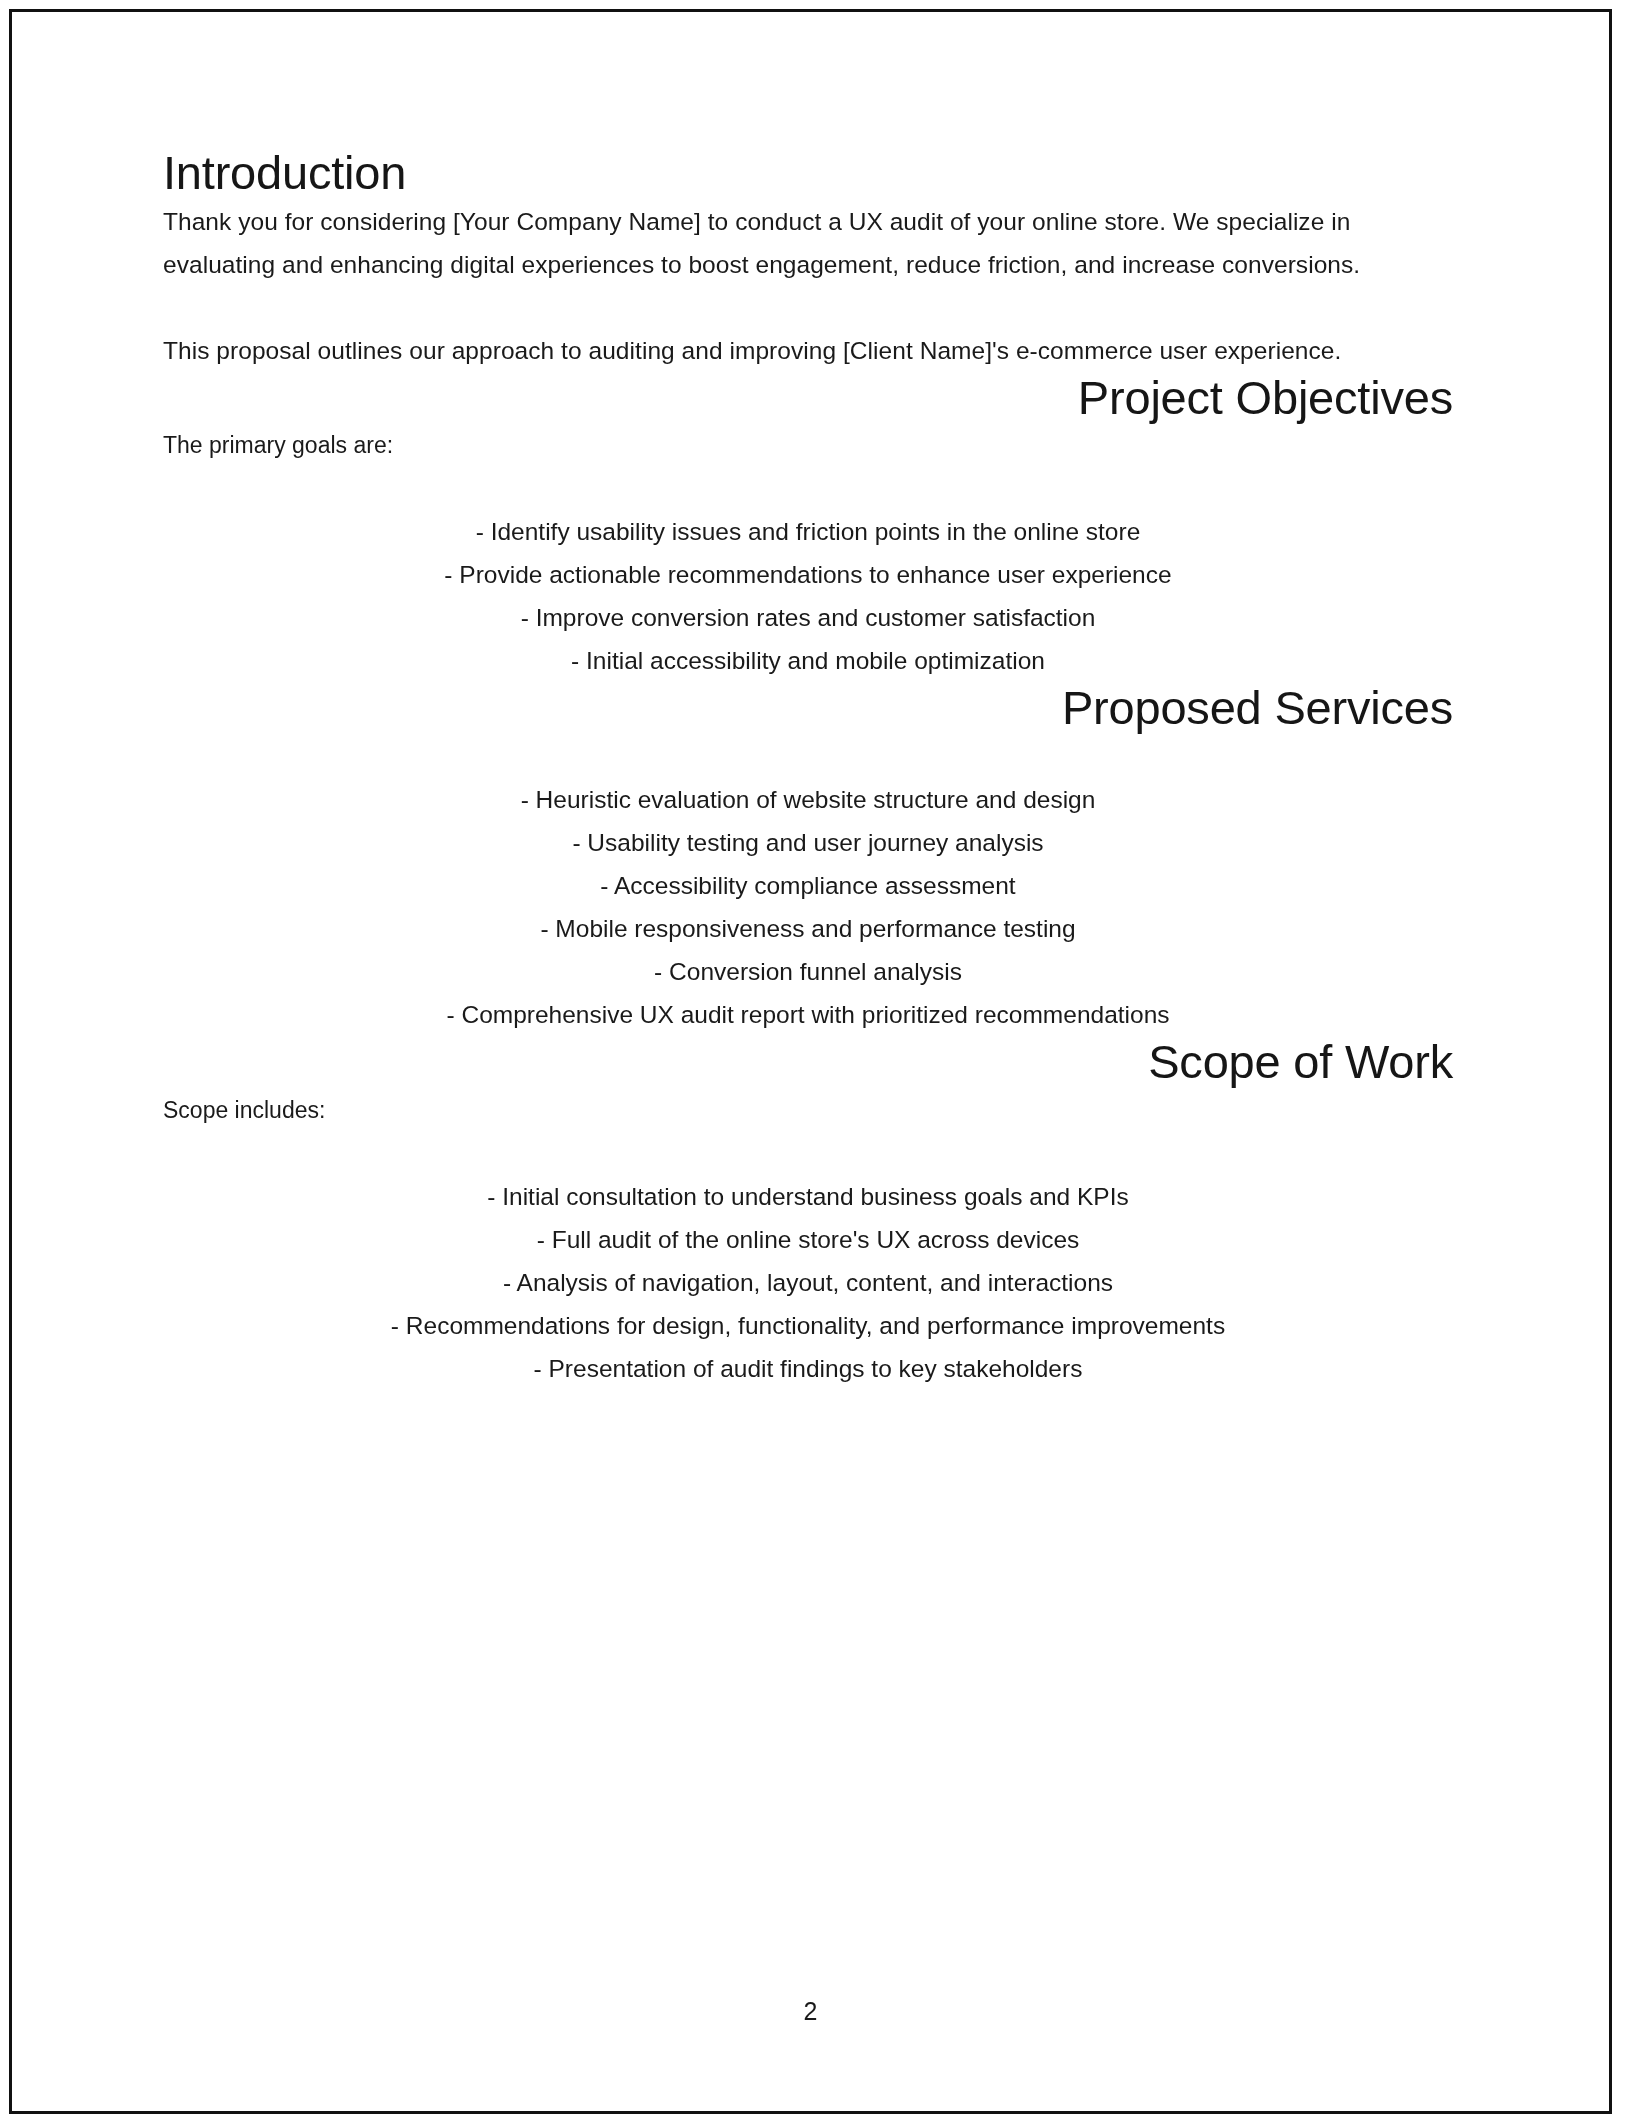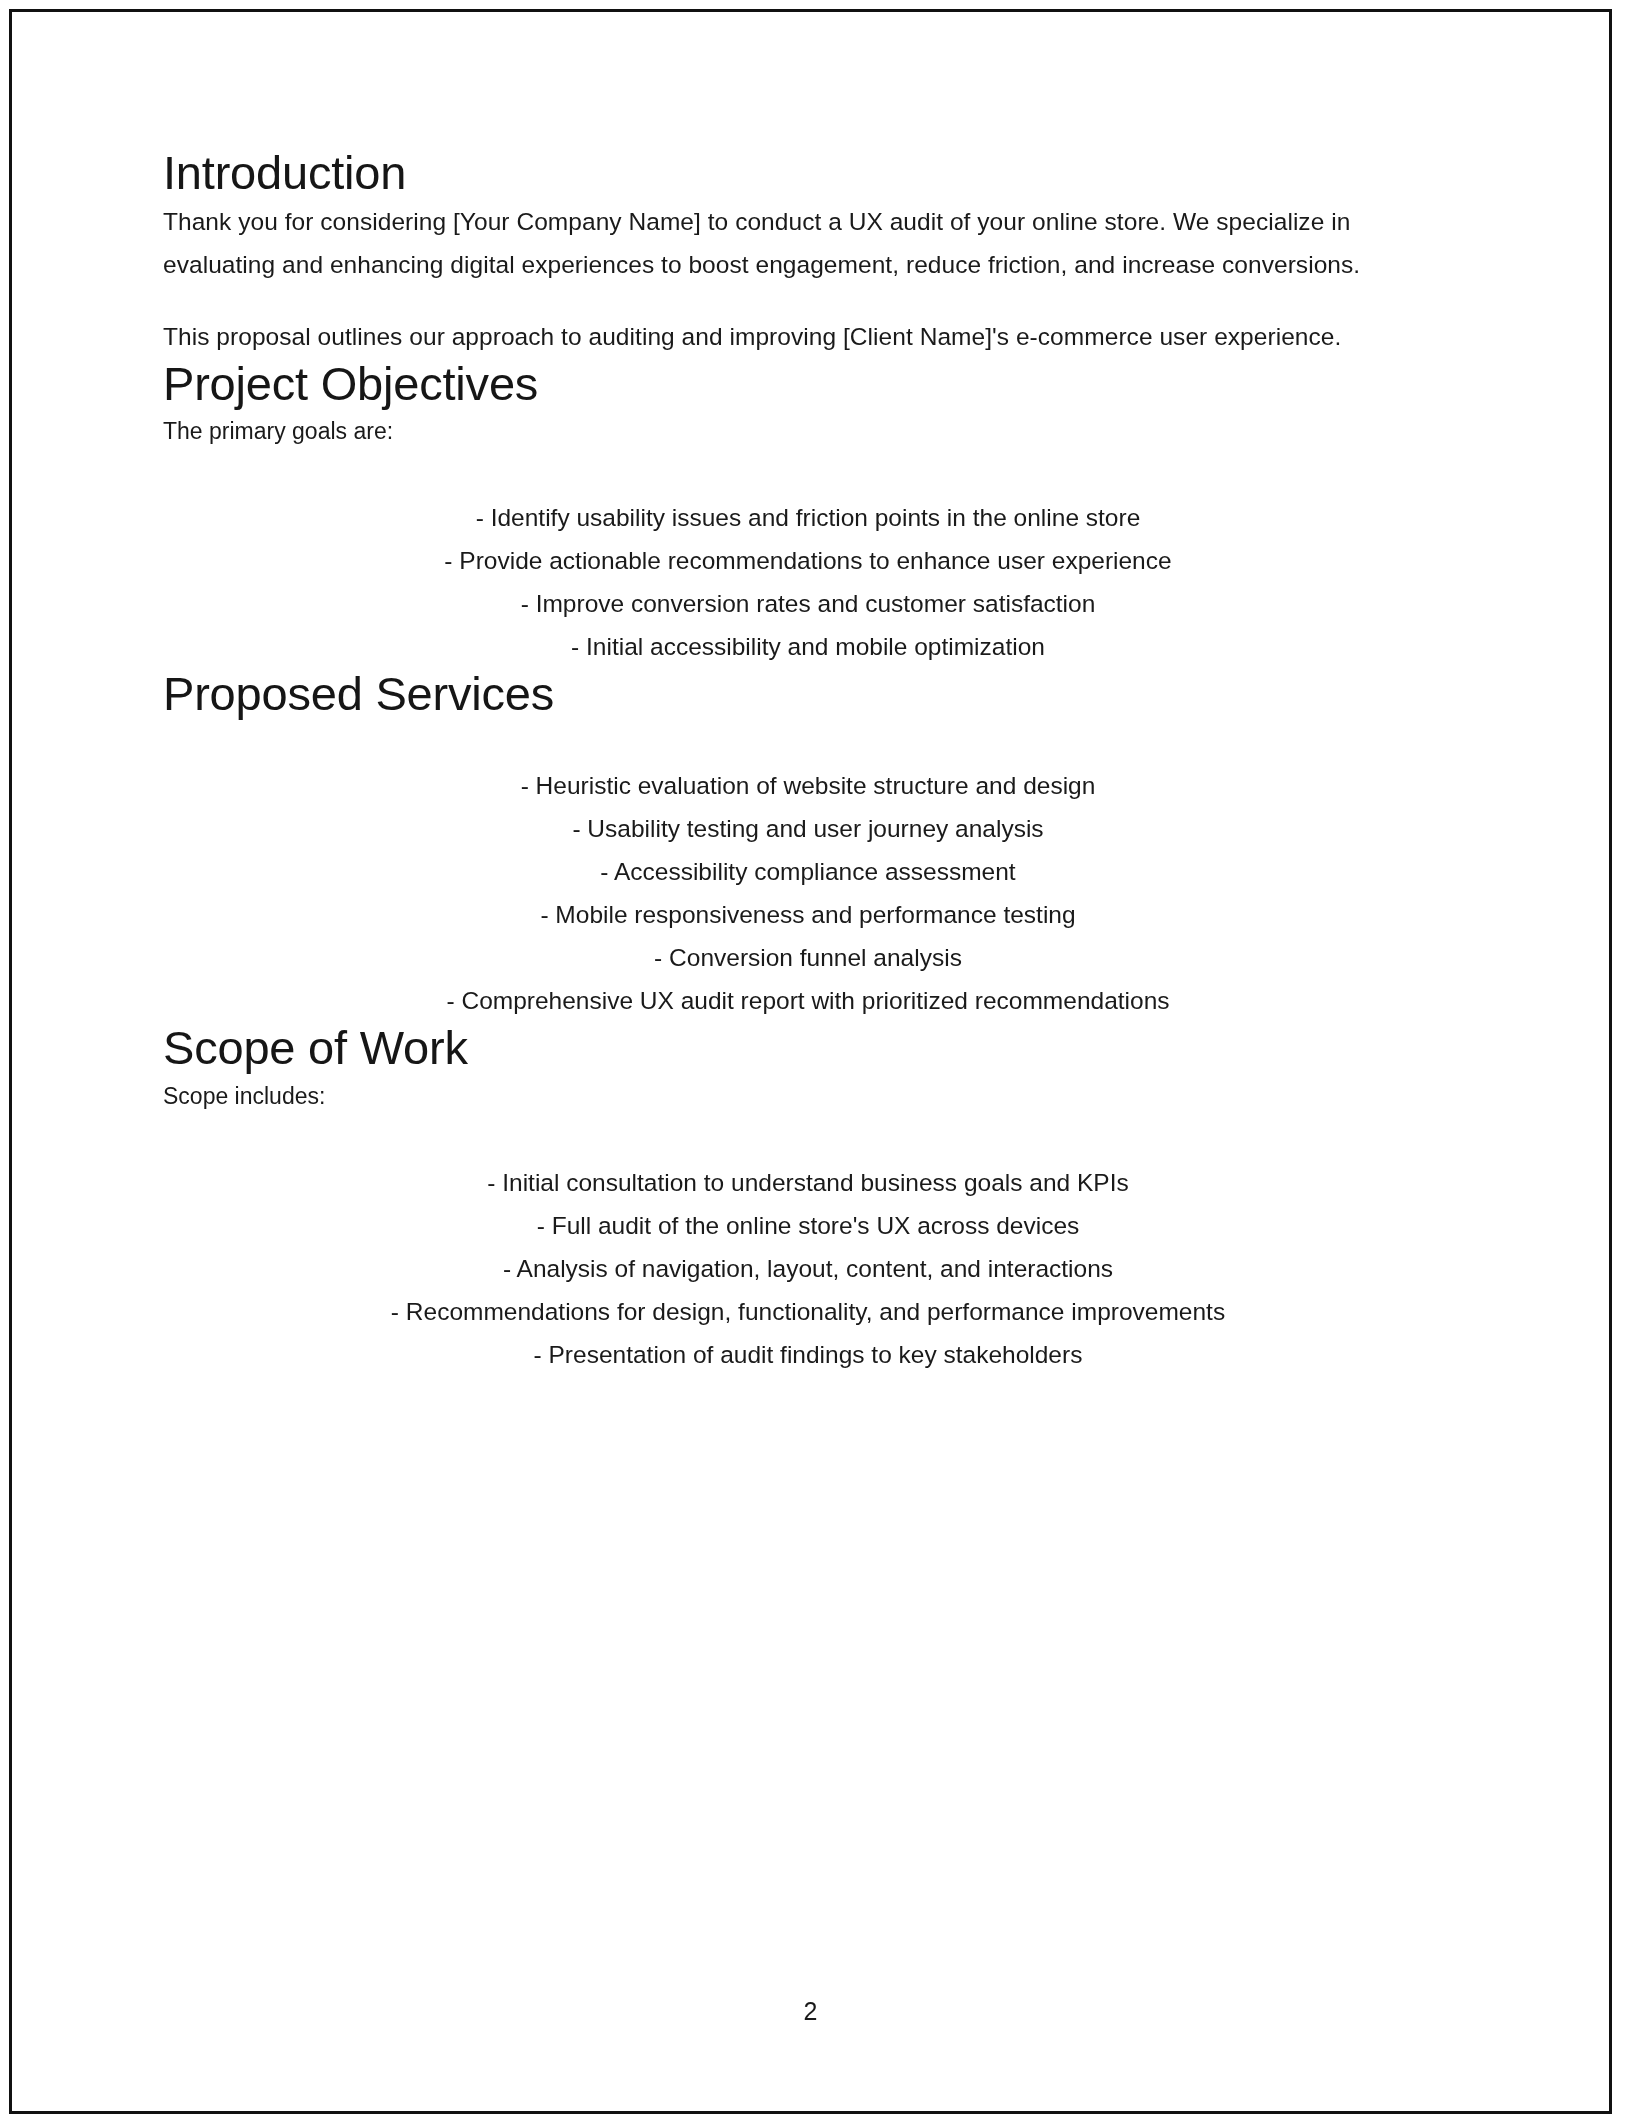--- a/index.html
+++ b/index.html
@@ -40,31 +40,31 @@
   }
   h1.section-heading {
     font-size: 47px;
     font-weight: 400;
     line-height: 1.12;
     color: #161616;
     margin: 0;
     letter-spacing: -0.2px;
   }
   .heading-intro { margin-bottom: 30px; }
-  .heading-gap    { margin-top: 74px; margin-bottom: 30px; }
+  .heading-gap    { margin-top: 74px; margin-bottom: 30px; text-align: right; }
 
   p.body-text {
     font-size: 24.5px;
     line-height: 43px;
     color: #1a1a1a;
     margin: 0;
     letter-spacing: 0.05px;
   }
   p.body-text + p.body-text {
-    margin-top: 29px;
+    margin-top: 43px;
   }
   .lead-line {
     font-size: 23px;
     line-height: 43px;
     color: #1a1a1a;
     margin: 0;
   }
   ul.dash-list {
     list-style: none;
     margin: 0;

